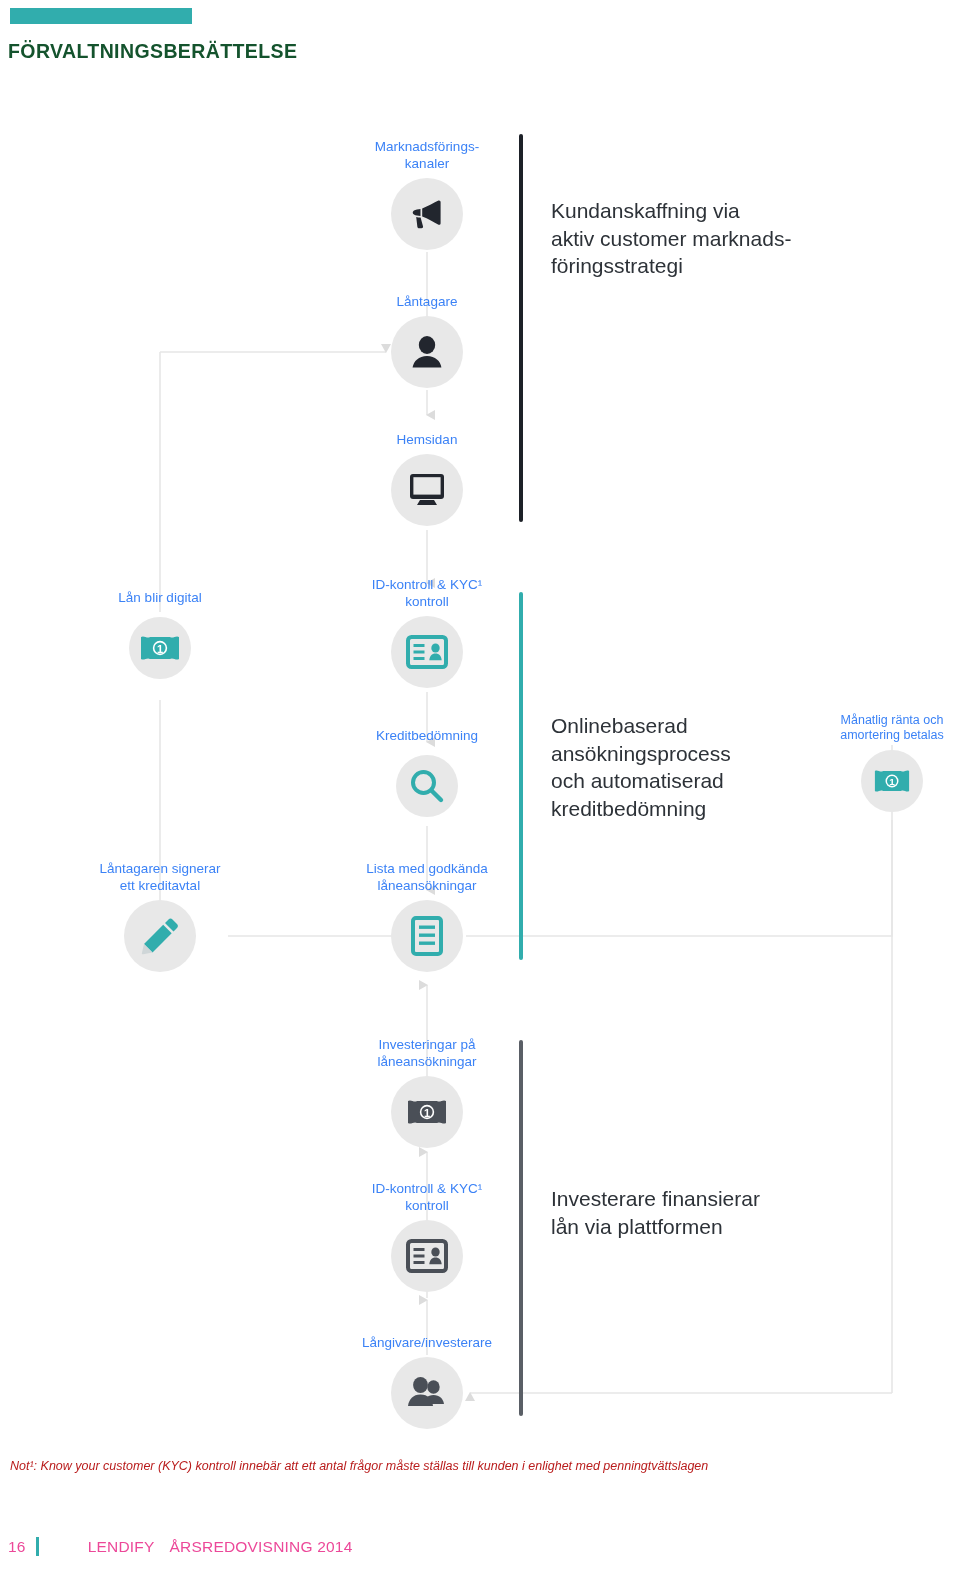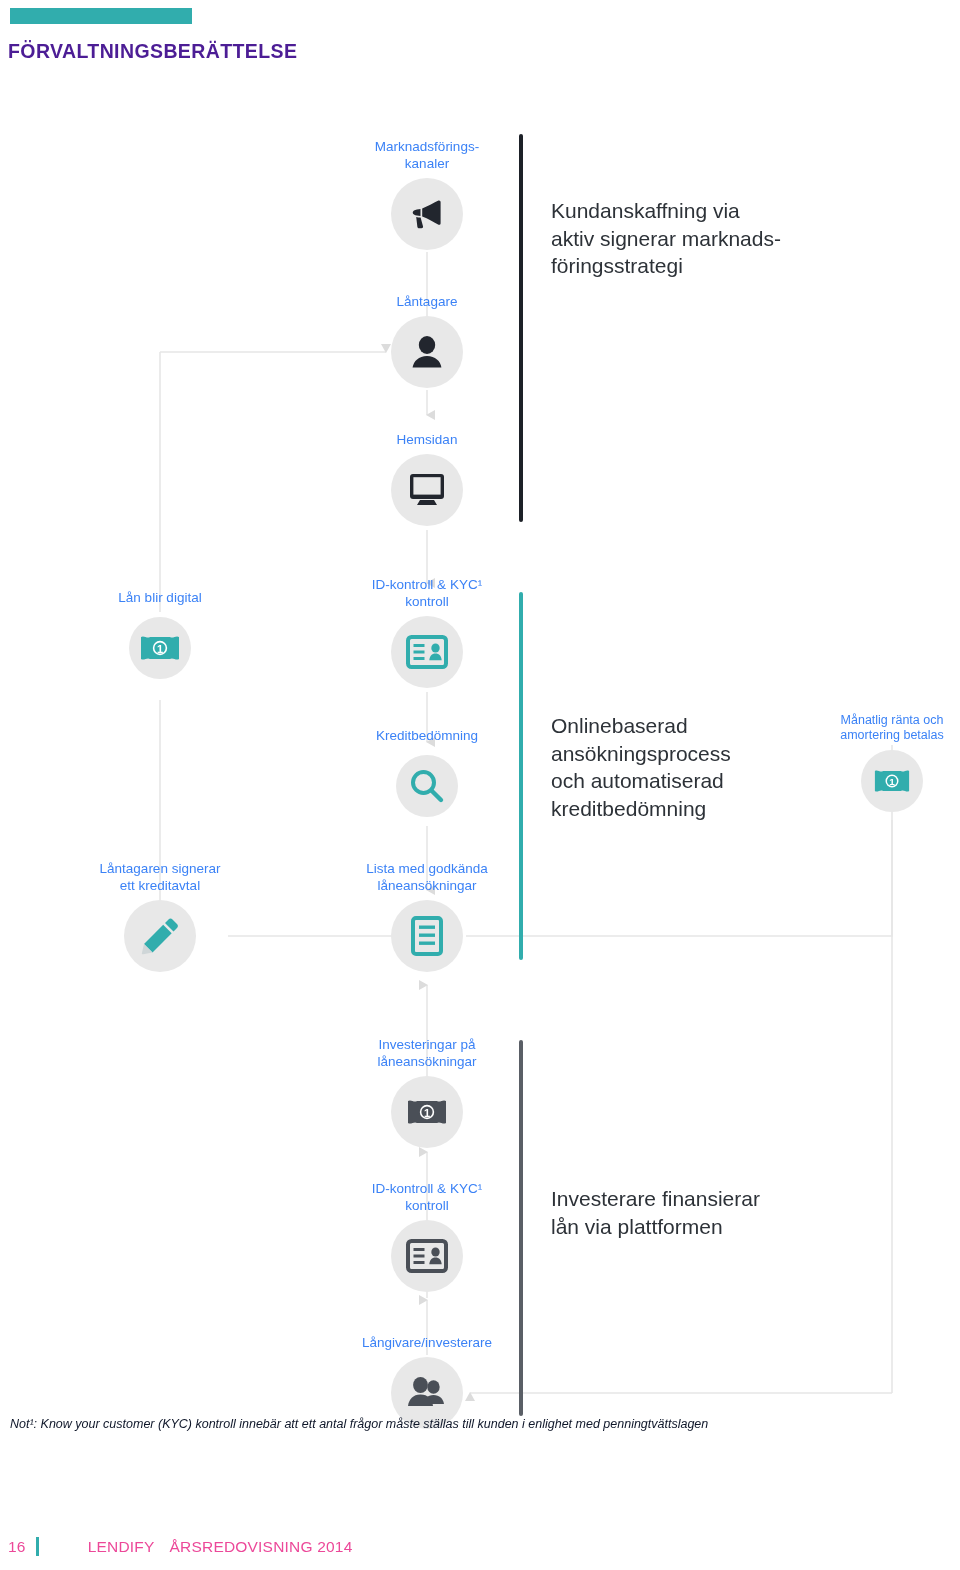--- a/index.html
+++ b/index.html
@@ -22,21 +22,21 @@
     left: 10px; top: 8px;
     width: 182px; height: 16px;
     background: #31adad;
   }
   .page-heading {
     position: absolute;
     left: 8px; top: 40px;
     font-size: 19.5px;
     font-weight: 700;
     letter-spacing: 0.4px;
-    color: #4c1d95;
+    color: #14532d;
     white-space: nowrap;
   }
 
   
   .diagram {
     position: absolute;
     left: 0; top: 0;
     width: 960px; height: 1470px;
   }
   .diagram svg { display: block; }
@@ -89,25 +89,25 @@
     width: 4px;
     border-radius: 2px;
   }
   .bar.dark   { background: #1d2128; }
   .bar.teal   { background: #31adad; }
   .bar.gray   { background: #5a5f66; }
 
   
   .footnote {
     position: absolute;
-    left: 10px; top: 1416px;
+    left: 10px; top: 1458px;
     width: 944px;
     font-size: 12.5px;
     font-style: italic;
-    color: #0f172a;
+    color: #b91c1c;
     line-height: 1.3;
   }
   .footer {
     position: absolute;
     left: 8px; top: 1537px;
     display: flex;
     align-items: center;
     font-size: 15.5px;
     color: #ec4899;
   }
@@ -342,21 +342,21 @@
           <ellipse cx="28.5" cy="13" rx="6.2" ry="6.8"></ellipse>
           <path d="M28.5,21 C34.5,21 38.2,24.8 39,30 L18,30 C18.8,24.8 22.5,21 28.5,21 Z"></path>
           <ellipse cx="15.5" cy="11" rx="7.4" ry="8.1"></ellipse>
           <path d="M15.5,20.5 C23,20.5 27.2,25.4 28,32 L3,32 C3.8,25.4 8,20.5 15.5,20.5 Z"></path>
         </g>
       </svg>
     </div>
   </div>
 
   <div class="callout" style="left:551px; top:197px;">Kundanskaffning via
-aktiv signerar marknads-
+aktiv customer marknads-
 föringsstrategi</div>
 
   <div class="callout" style="left:551px; top:1185px;">Investerare finansierar
 lån via plattformen</div>
 
   <div class="callout" style="left:551px; top:712px;">Onlinebaserad
 ansökningsprocess
 och automatiserad
 kreditbedömning</div>
 

